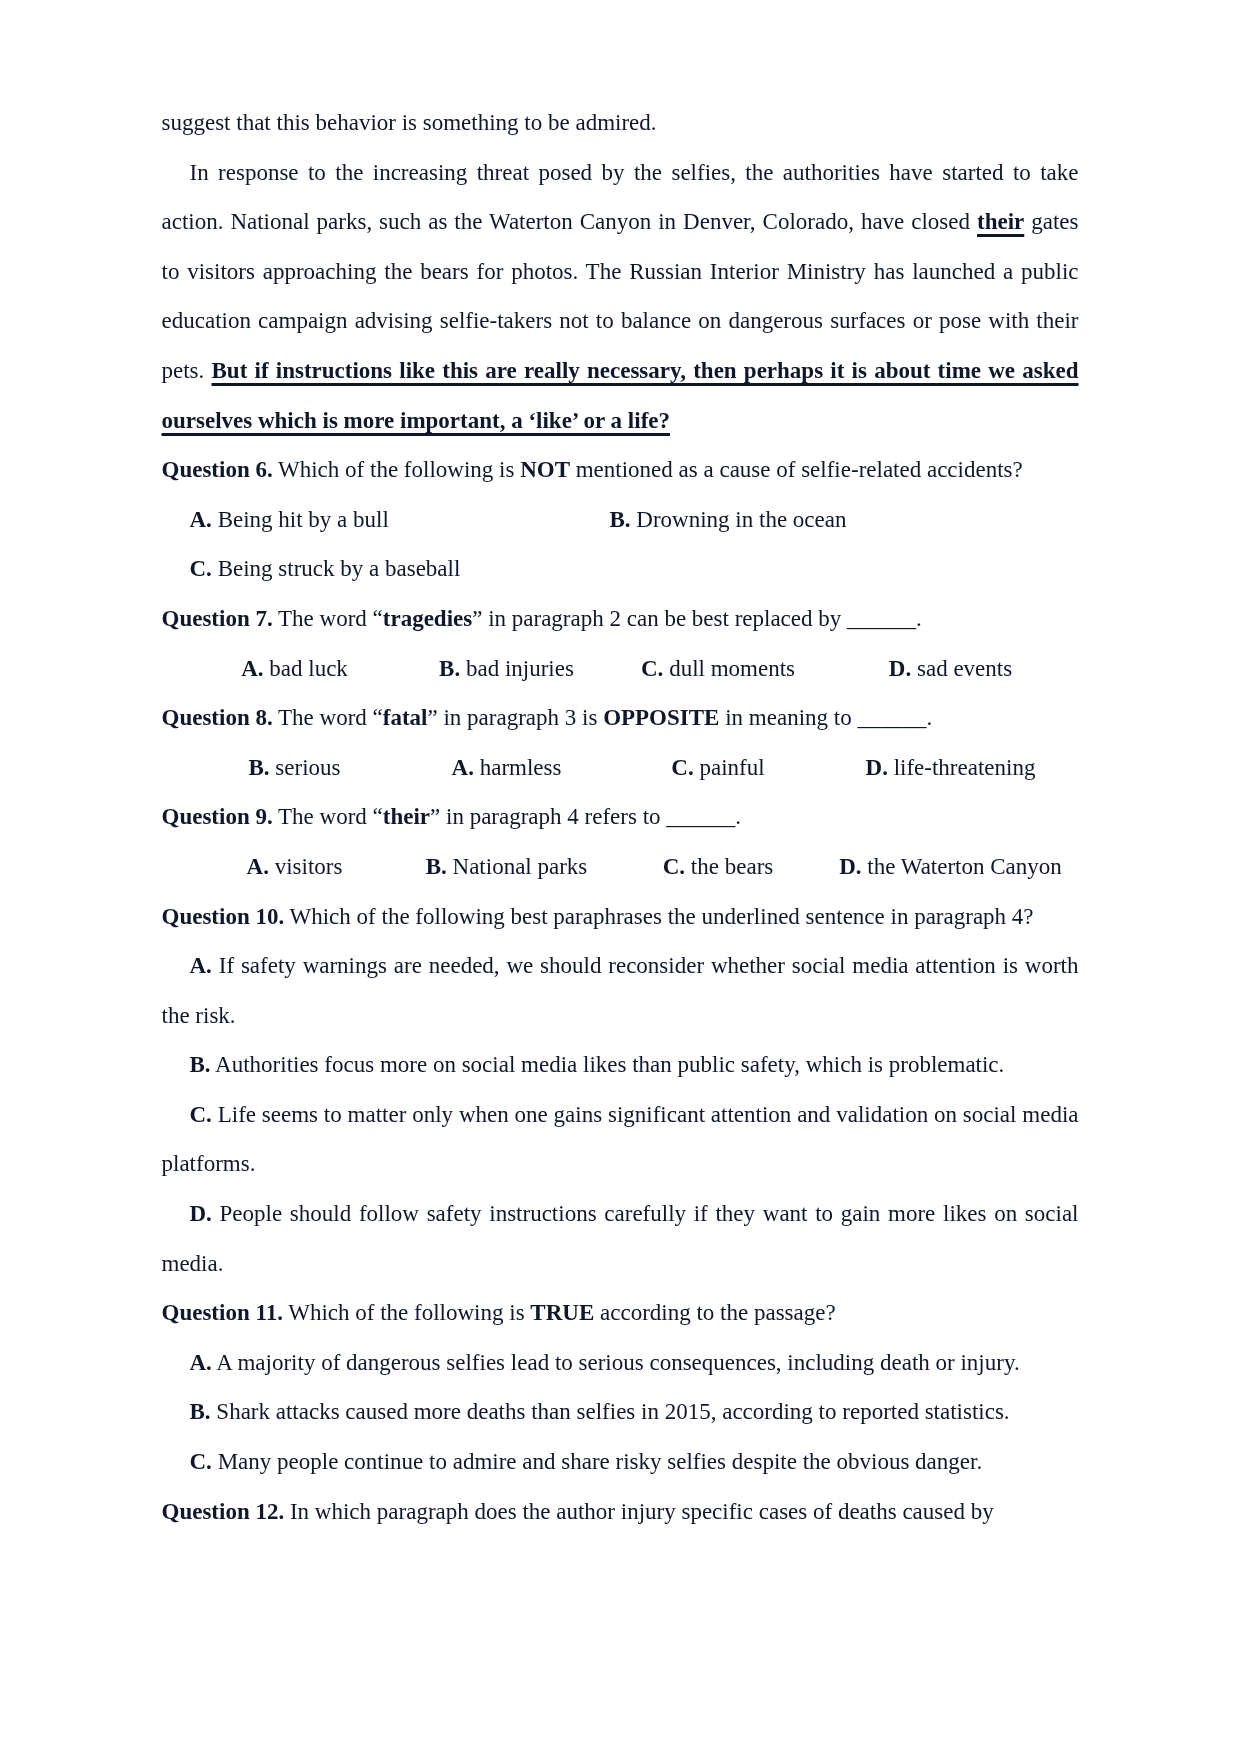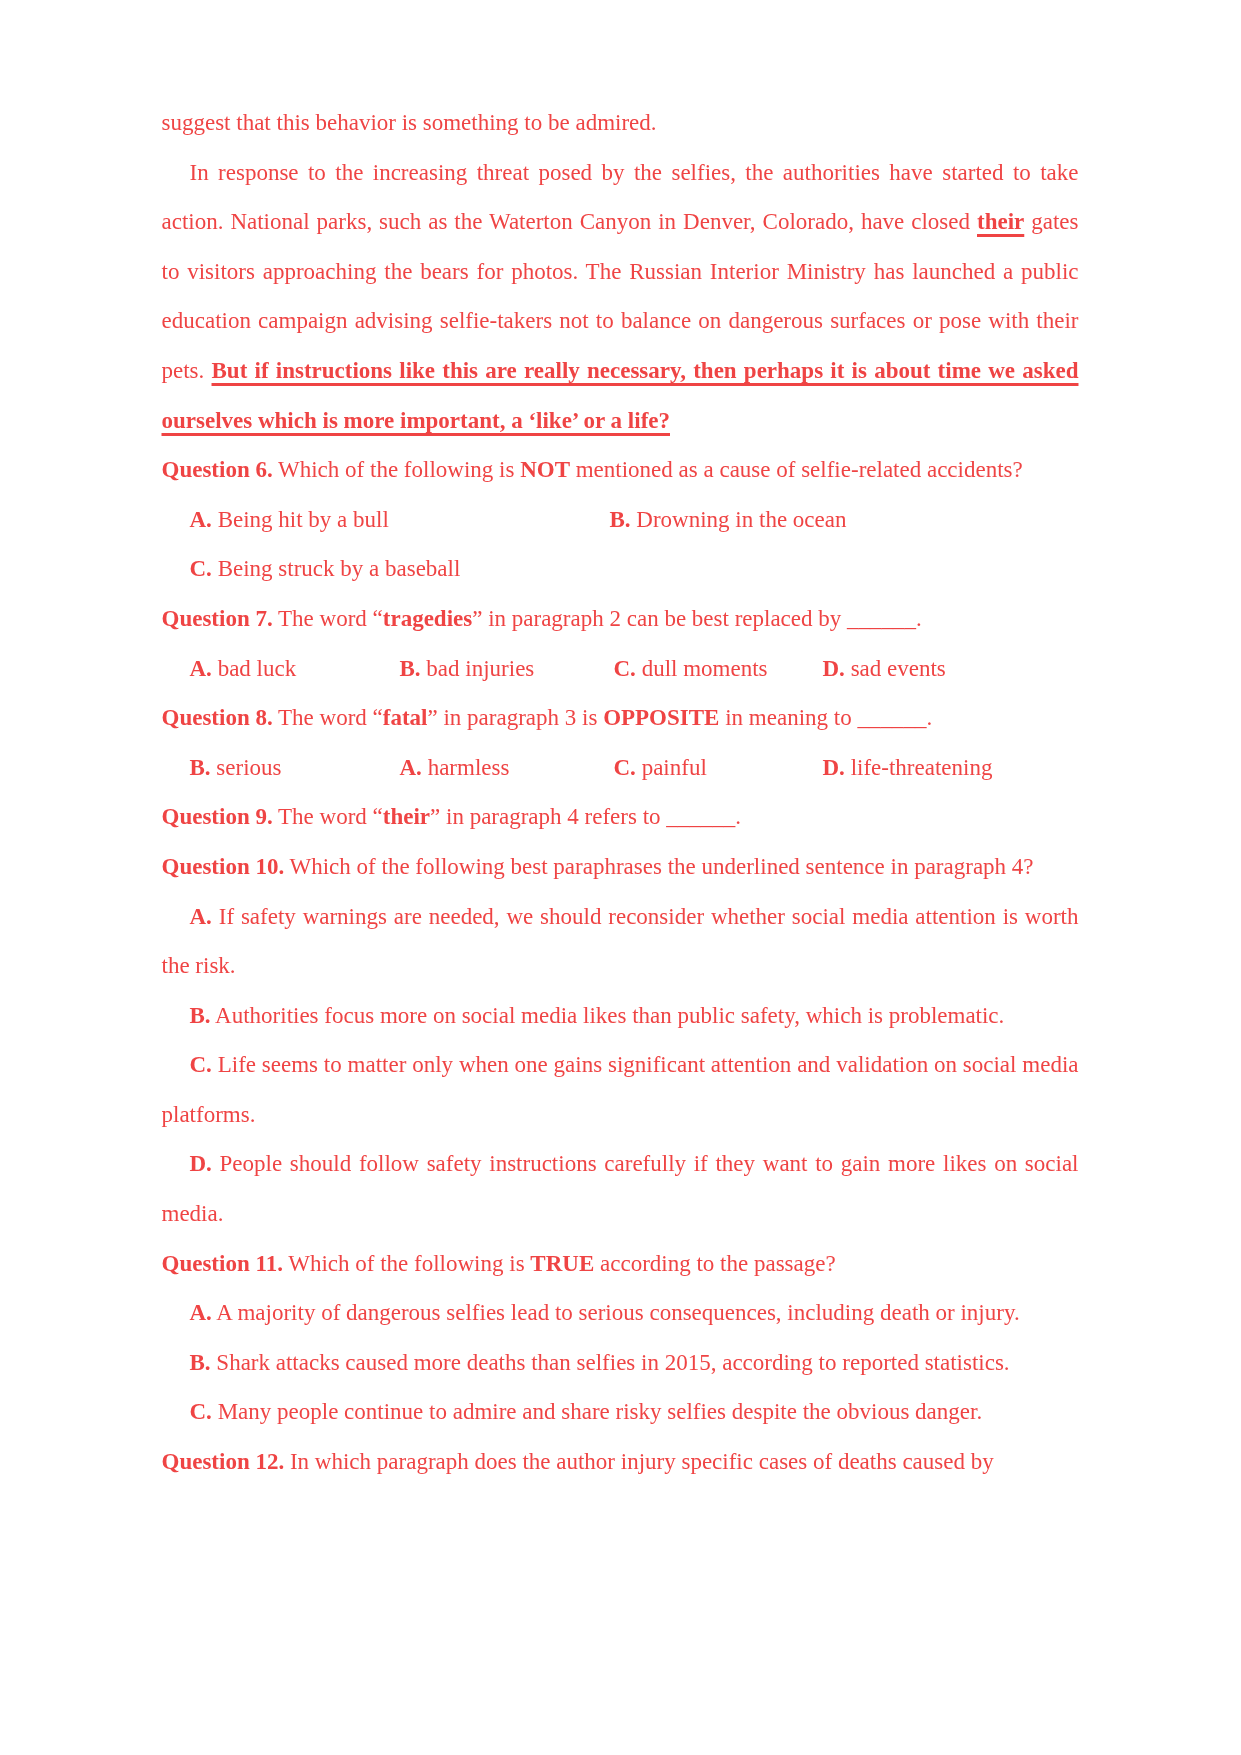--- a/index.html
+++ b/index.html
@@ -6,39 +6,39 @@
   html, body { margin: 0; padding: 0; background: #ffffff; }
   .page {
     width: 1128px;
     height: 1755px;
     margin: 0 auto;
     background: #ffffff;
     padding: 98px 106px 0 105px;
     font-family: "Liberation Serif", "DejaVu Serif", serif;
     font-size: 23px;
     line-height: 49.6px;
-    color: #ef4444;
+    color: #0f172a;
     text-align: justify;
   }
   p { margin: 0; padding: 0; }
   .indent { text-indent: 28px; }
   b { font-weight: bold; }
   .bu {
     font-weight: bold;
     text-decoration: underline;
     text-decoration-thickness: 2.5px;
     text-underline-offset: 5px;
   }
   .opts {
     display: grid;
     padding-left: 28px;
     text-align: left;
   }
   .cols2 { grid-template-columns: 420px 1fr; }
-  .cols4 { grid-template-columns: 210px 214px 209px 1fr; }
+  .cols4 { grid-template-columns: 210px 214px 209px 1fr; text-align: center; }
   .opt { white-space: nowrap; }
 </style>
 </head>
 <body>
 
 <div class="page">
 
   <p><span>suggest that this behavior is something to be admired.</span></p>
 
   <p class="indent"><span>In response to the increasing threat posed by the selfies, the authorities have started to take action. National parks, such as the Waterton Canyon in Denver, Colorado, have closed </span><span class="bu">their</span><span> gates to visitors approaching the bears for photos. The Russian Interior Ministry has launched a public education campaign advising selfie-takers not to balance on dangerous surfaces or pose with their pets. </span><span class="bu">But if instructions like this are really necessary, then perhaps it is about time we asked ourselves which is more important, a ‘like’ or a life?</span></p>
@@ -60,20 +60,26 @@
 
   <p><b>Question 8.</b><span> The word “</span><b>fatal</b><span>” in paragraph 3 is </span><b>OPPOSITE</b><span> in meaning to ______.</span></p>
   <div class="opts cols4">
     <p class="opt"><b>B.</b> <span>serious</span></p>
     <p class="opt"><b>A.</b> <span>harmless</span></p>
     <p class="opt"><b>C.</b> <span>painful</span></p>
     <p class="opt"><b>D.</b> <span>life-threatening</span></p>
   </div>
 
   <p><b>Question 9.</b><span> The word “</span><b>their</b><span>” in paragraph 4 refers to ______.</span></p>
+  <div class="opts cols4">
+    <p class="opt"><b>A.</b> <span>visitors</span></p>
+    <p class="opt"><b>B.</b> <span>National parks</span></p>
+    <p class="opt"><b>C.</b> <span>the bears</span></p>
+    <p class="opt"><b>D.</b> <span>the Waterton Canyon</span></p>
+  </div>
 
   <p><b>Question 10.</b><span> Which of the following best paraphrases the underlined sentence in paragraph 4?</span></p>
   <p class="indent"><b>A.</b> <span>If safety warnings are needed, we should reconsider whether social media attention is worth the risk.</span></p>
   <p class="indent"><b>B.</b> <span>Authorities focus more on social media likes than public safety, which is problematic.</span></p>
   <p class="indent"><b>C.</b> <span>Life seems to matter only when one gains significant attention and validation on social media platforms.</span></p>
   <p class="indent"><b>D.</b> <span>People should follow safety instructions carefully if they want to gain more likes on social media.</span></p>
 
   <p><b>Question 11.</b><span> Which of the following is </span><b>TRUE</b><span> according to the passage?</span></p>
   <p class="indent"><b>A.</b> <span>A majority of dangerous selfies lead to serious consequences, including death or injury.</span></p>
   <p class="indent"><b>B.</b> <span>Shark attacks caused more deaths than selfies in 2015, according to reported statistics.</span></p>

